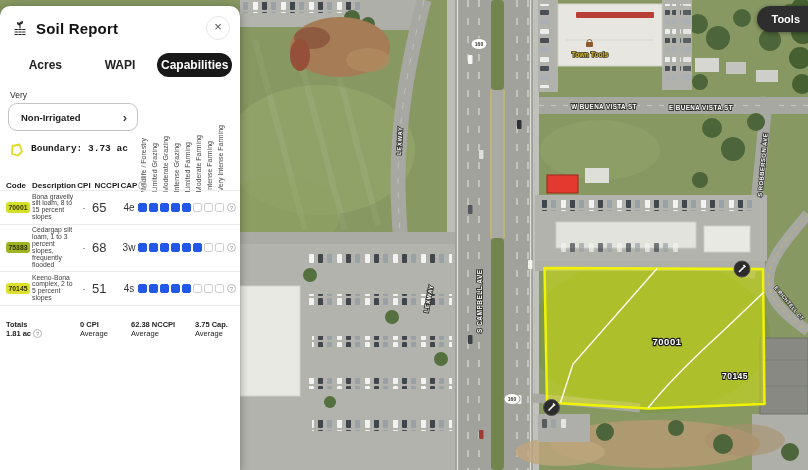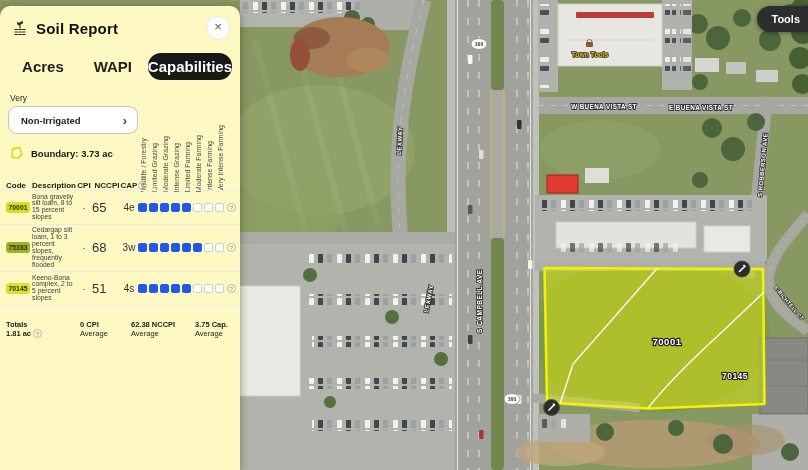--- a/index.html
+++ b/index.html
@@ -7,36 +7,36 @@
   .stage{position:relative;width:808px;height:470px;}
   .map-svg{position:absolute;left:0;top:0;}
   .map-svg text{font-family:"Liberation Sans",sans-serif;}
 
   
   .tools-btn{position:absolute;top:6px;right:-26px;background:#2e2e2e;color:#fff;
     font-size:11px;font-weight:700;padding:7px 34px 7px 14px;border-radius:16px;
     box-shadow:0 1px 4px rgba(0,0,0,.4);cursor:pointer;}
 
   
-  .panel{position:absolute;left:0;top:6px;width:240px;height:464px;background:#fef9c3;
+  .panel{position:absolute;left:0;top:6px;width:240px;height:464px;background:#ffffff;
     border-radius:10px 10px 0 0;box-shadow:0 2px 10px rgba(0,0,0,.35);}
   .panel-header{display:flex;align-items:center;padding:10px 10px 0 12px;}
   .panel-title{font-size:15px;font-weight:700;color:#121212;margin-left:8px;letter-spacing:.2px;}
   .close-btn{margin-left:auto;width:22px;height:22px;border:1px solid #e7e7e7;border-radius:50%;
     background:#fff;color:#555;font-size:13px;line-height:20px;text-align:center;cursor:pointer;}
   .tabs{display:flex;margin:13px 8px 0 8px;}
-  .tab{flex:1;text-align:center;font-size:15px;font-weight:600;color:#222;padding:5px 0;
+  .tab{flex:1;text-align:center;font-size:12px;font-weight:600;color:#222;padding:5px 0;
     border-radius:13px;cursor:pointer;}
   .tab.active{background:#181818;color:#fff;}
   .soil-label{margin:13px 0 3px 10px;font-size:8.5px;color:#2a2a2a;}
   .soil-select{margin-left:8px;width:130px;height:28px;border:1px solid #c4c4c4;border-radius:9px;
     display:flex;align-items:center;padding:0 10px 0 12px;font-size:9.5px;font-weight:600;
     color:#1c1c1c;background:#fff;box-sizing:border-box;cursor:pointer;}
   .soil-select .chev{margin-left:auto;color:#444;font-size:13px;line-height:1;}
-  .boundary{display:flex;align-items:center;margin:12px 0 0 10px;}
+  .boundary{display:flex;margin:12px 0 0 10px;font-family:Liberation Mono, monospace;}
   .boundary-text{font-size:9.5px;font-weight:700;color:#1a1a1a;margin-left:7px;}
 
   .rotated-headers{position:absolute;left:0;top:100px;width:240px;height:86px;pointer-events:none;}
   .rotated-headers span{position:absolute;bottom:0;font-size:7px;color:#4a4a4a;
     writing-mode:vertical-rl;transform:rotate(180deg);white-space:nowrap;line-height:10px;}
 
   .thead{position:absolute;top:170px;left:0;width:236px;height:14px;font-size:8px;font-weight:700;color:#1a1a1a;}
   .thead span{position:absolute;bottom:0;}
   .th-code{left:6px;} .th-desc{left:32px;}
   .th-cpi{left:75px;width:18px;text-align:center;}

